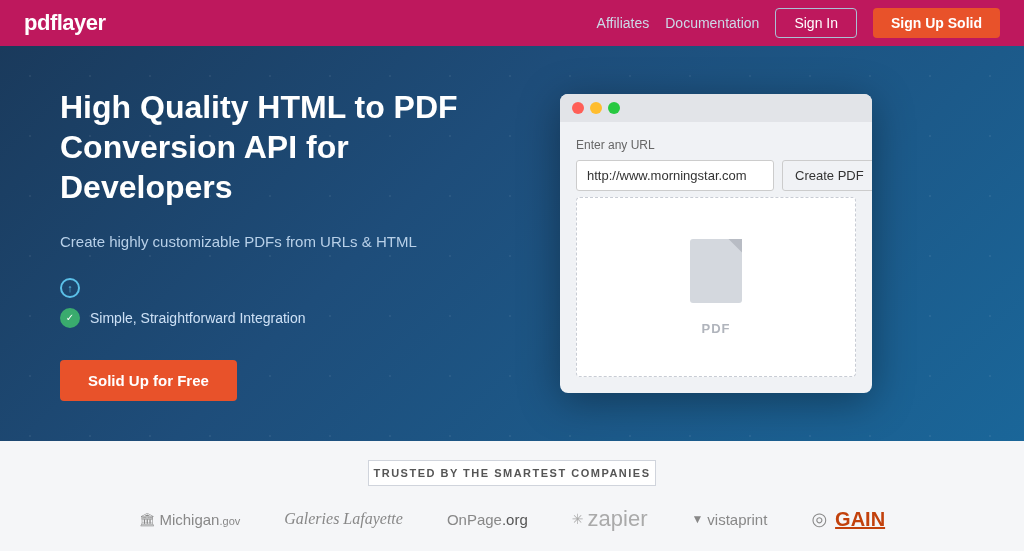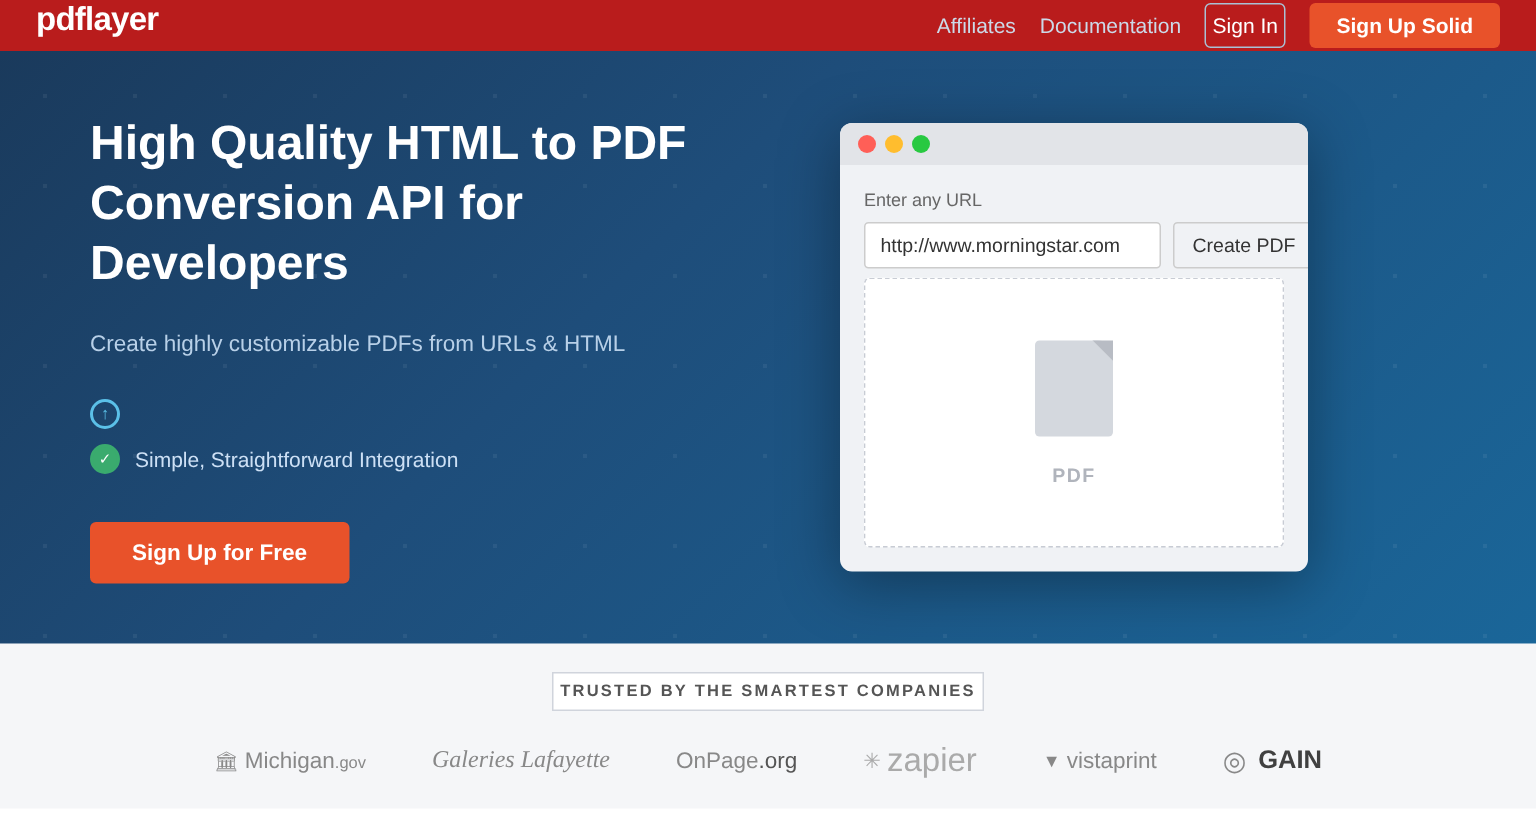--- a/index.html
+++ b/index.html
@@ -1,38 +1,39 @@
 <!DOCTYPE html>
 <html><head>
   <meta charset="utf-8">
   <style>
     * { margin: 0; padding: 0; box-sizing: border-box; }
     body { font-family: -apple-system, BlinkMacSystemFont, 'Segoe UI', sans-serif; width: 1024px; height: 555px; overflow: hidden; }
 
     
     header {
-      background: #b91c1c;
-      display: flex;
+      background: #be185d;
+      display: flex;
+      align-items: center;
       justify-content: space-between;
       padding: 0 24px;
-      height: 34px;
+      height: 46px;
     }
     .logo {
       color: #fff;
       font-size: 22px;
       font-weight: 700;
       letter-spacing: -0.5px;
     }
     nav { display: flex; align-items: center; gap: 16px; }
     .nav-link { color: #ccd9e8; font-size: 14px; text-decoration: none; cursor: pointer; }
     .btn-signin {
       border: 1px solid #aac0d4;
       color: #fff;
       background: transparent;
-      padding: 6px 4px;
+      padding: 6px 18px;
       border-radius: 4px;
       font-size: 14px;
       cursor: pointer;
     }
     .btn-signup-nav {
       background: #e8522a;
       color: #fff;
       border: none;
       padding: 7px 18px;
       border-radius: 4px;
@@ -264,21 +265,21 @@
     <p class="hero-subtitle">Create highly customizable PDFs from URLs &amp; HTML</p>
     <ul class="feature-list">
       <li>
         <span class="feature-icon">↑</span>
       </li>
       <li>
         <span class="feature-icon check">✓</span>
         <span>Simple, Straightforward Integration</span>
       </li>
     </ul>
-    <button class="btn-signup-hero">Sign Up for Free</button>
+    <button class="btn-signup-hero">Solid Up for Free</button>
   </div>
 
   <div class="hero-right">
     <div class="browser-window">
       <div class="browser-titlebar">
         <span class="dot dot-red"></span>
         <span class="dot dot-yellow"></span>
         <span class="dot dot-green"></span>
       </div>
       <div class="browser-body">
@@ -314,16 +315,16 @@
     <div class="company-logo zapier-logo">
       <span class="zapier-asterisk">✳</span>
       <span> zapier</span>
     </div>
     <div class="company-logo">
       <span style="font-size:12px;">▼ </span>
       <span>vistaprint</span>
     </div>
     <div class="company-logo">
       <span style="font-size:18px; margin-right:4px;">◎</span>
-      <span style="font-weight:700; font-size:17px; color:#404040;">GAIN</span>
+      <span style="font-weight:700; font-size:20px; color:#c2410c;text-decoration:underline;">GAIN</span>
     </div>
   </div>
 </section>
 
 </body></html>

